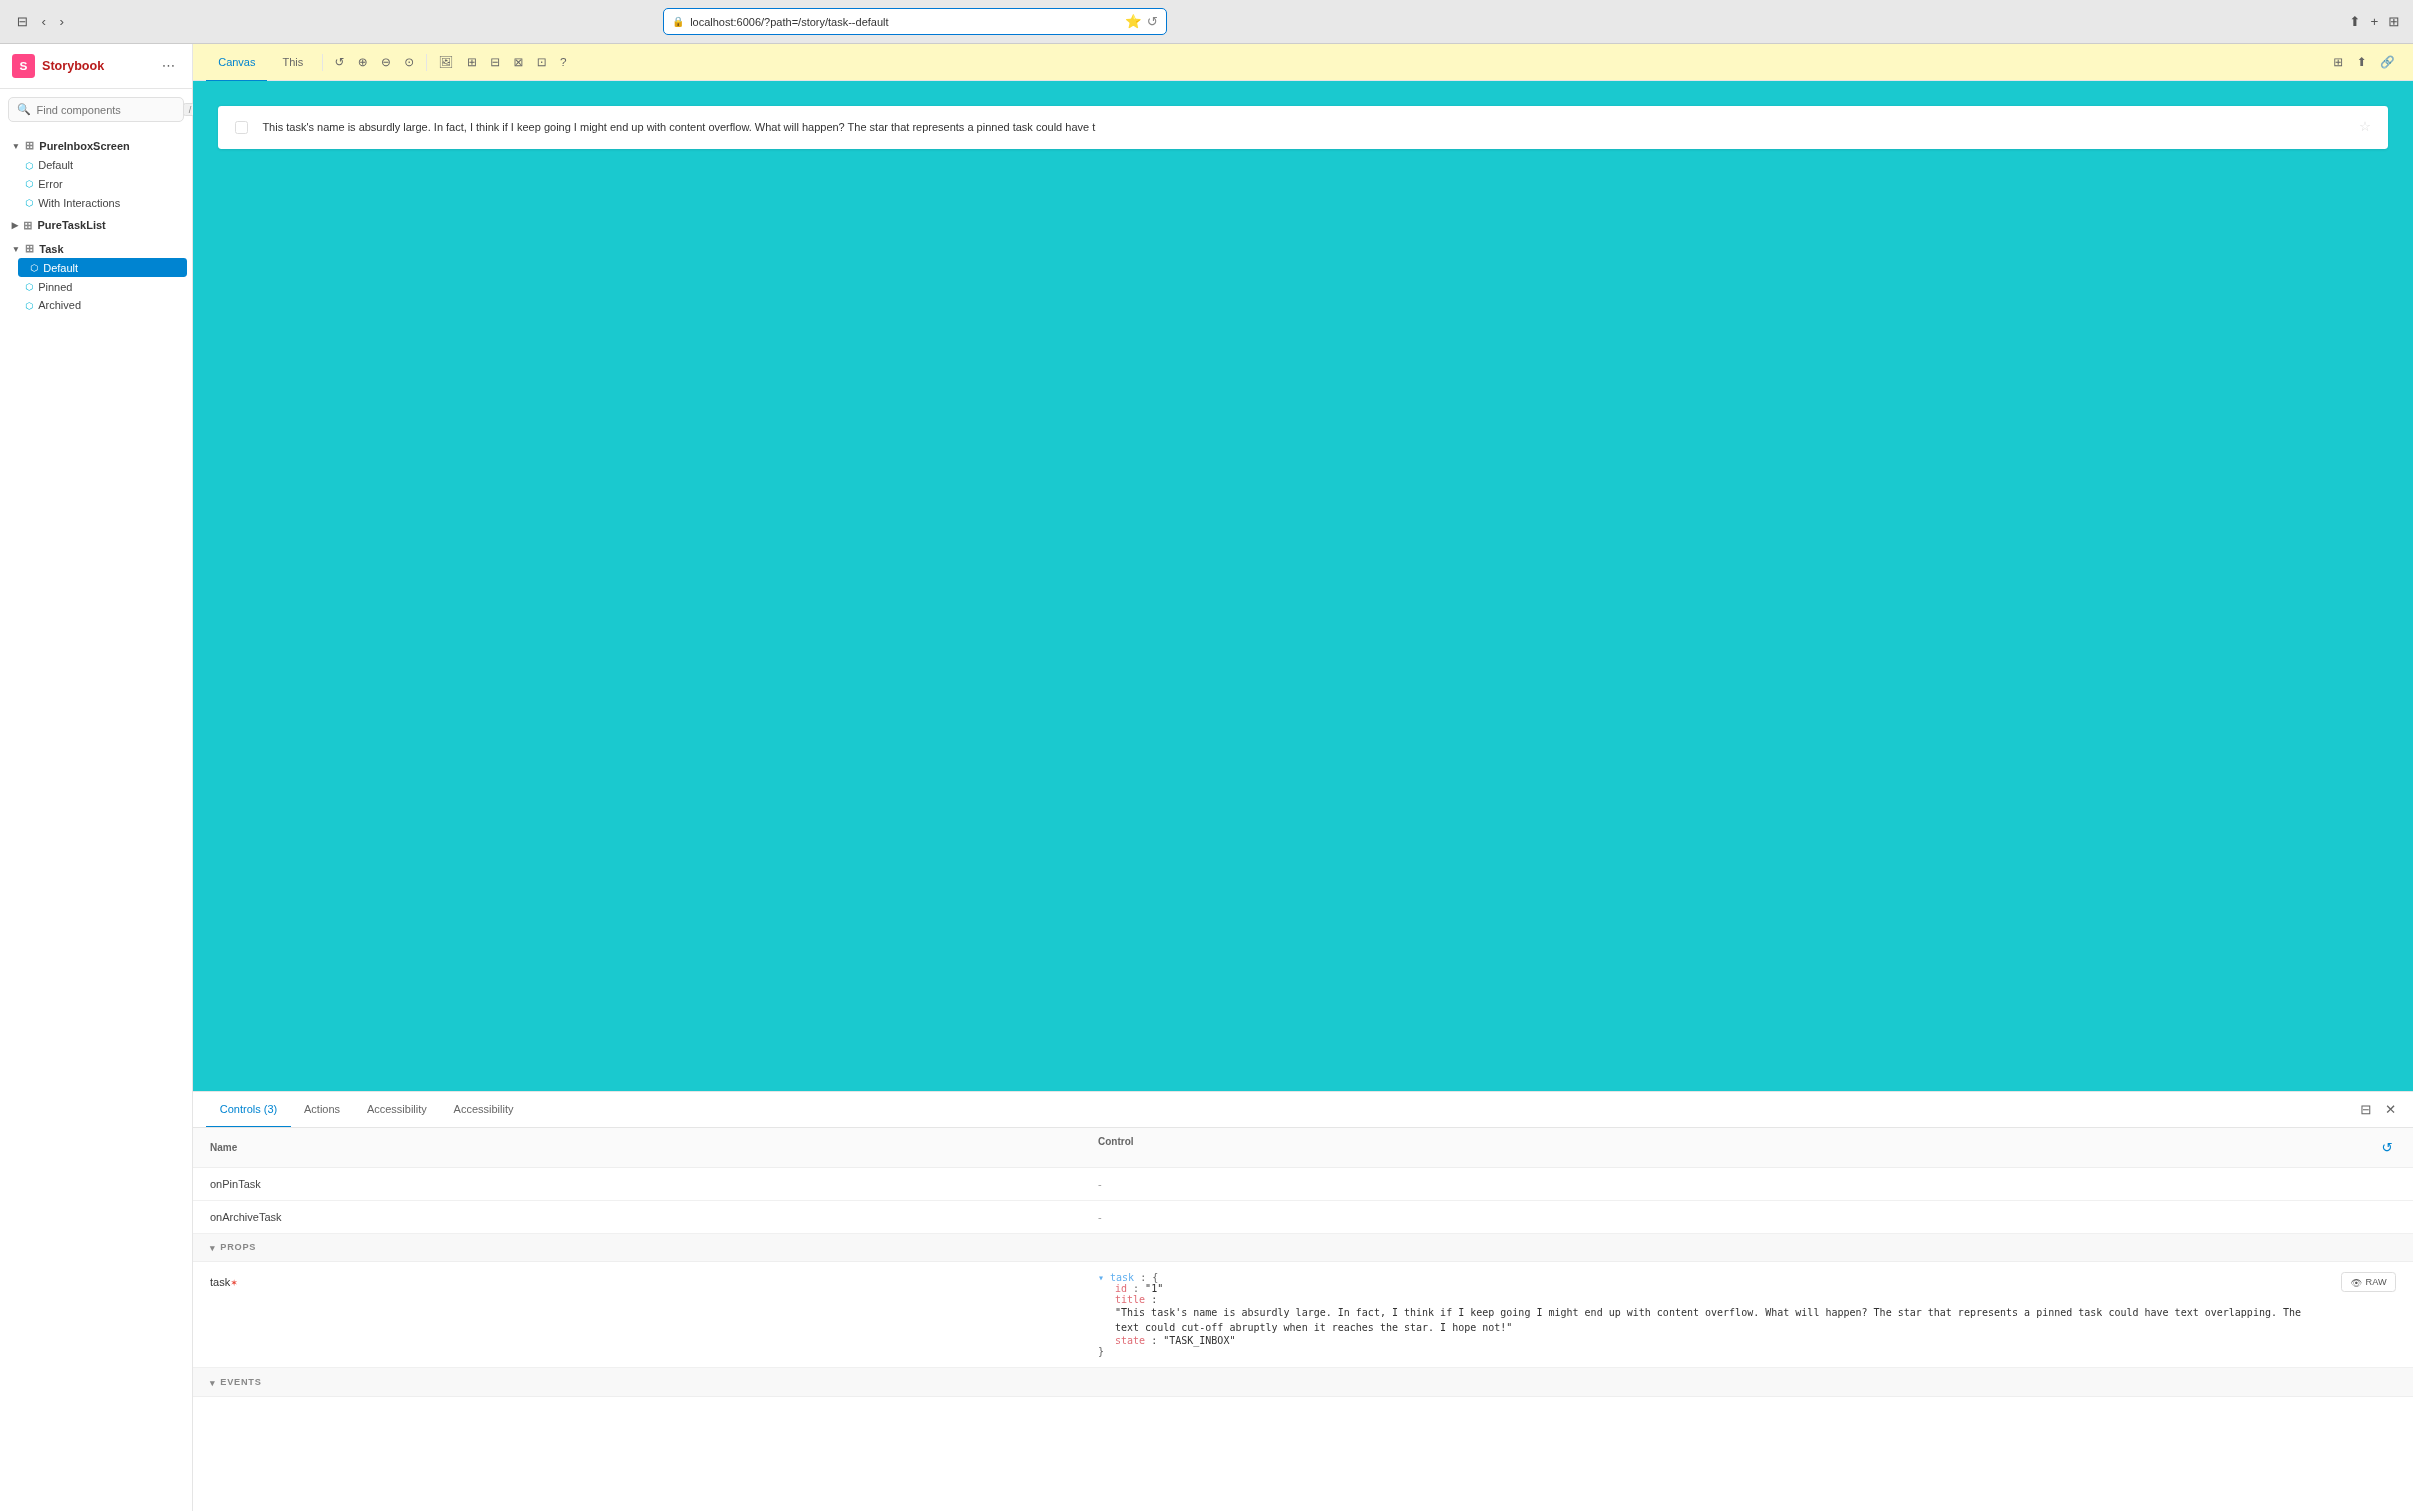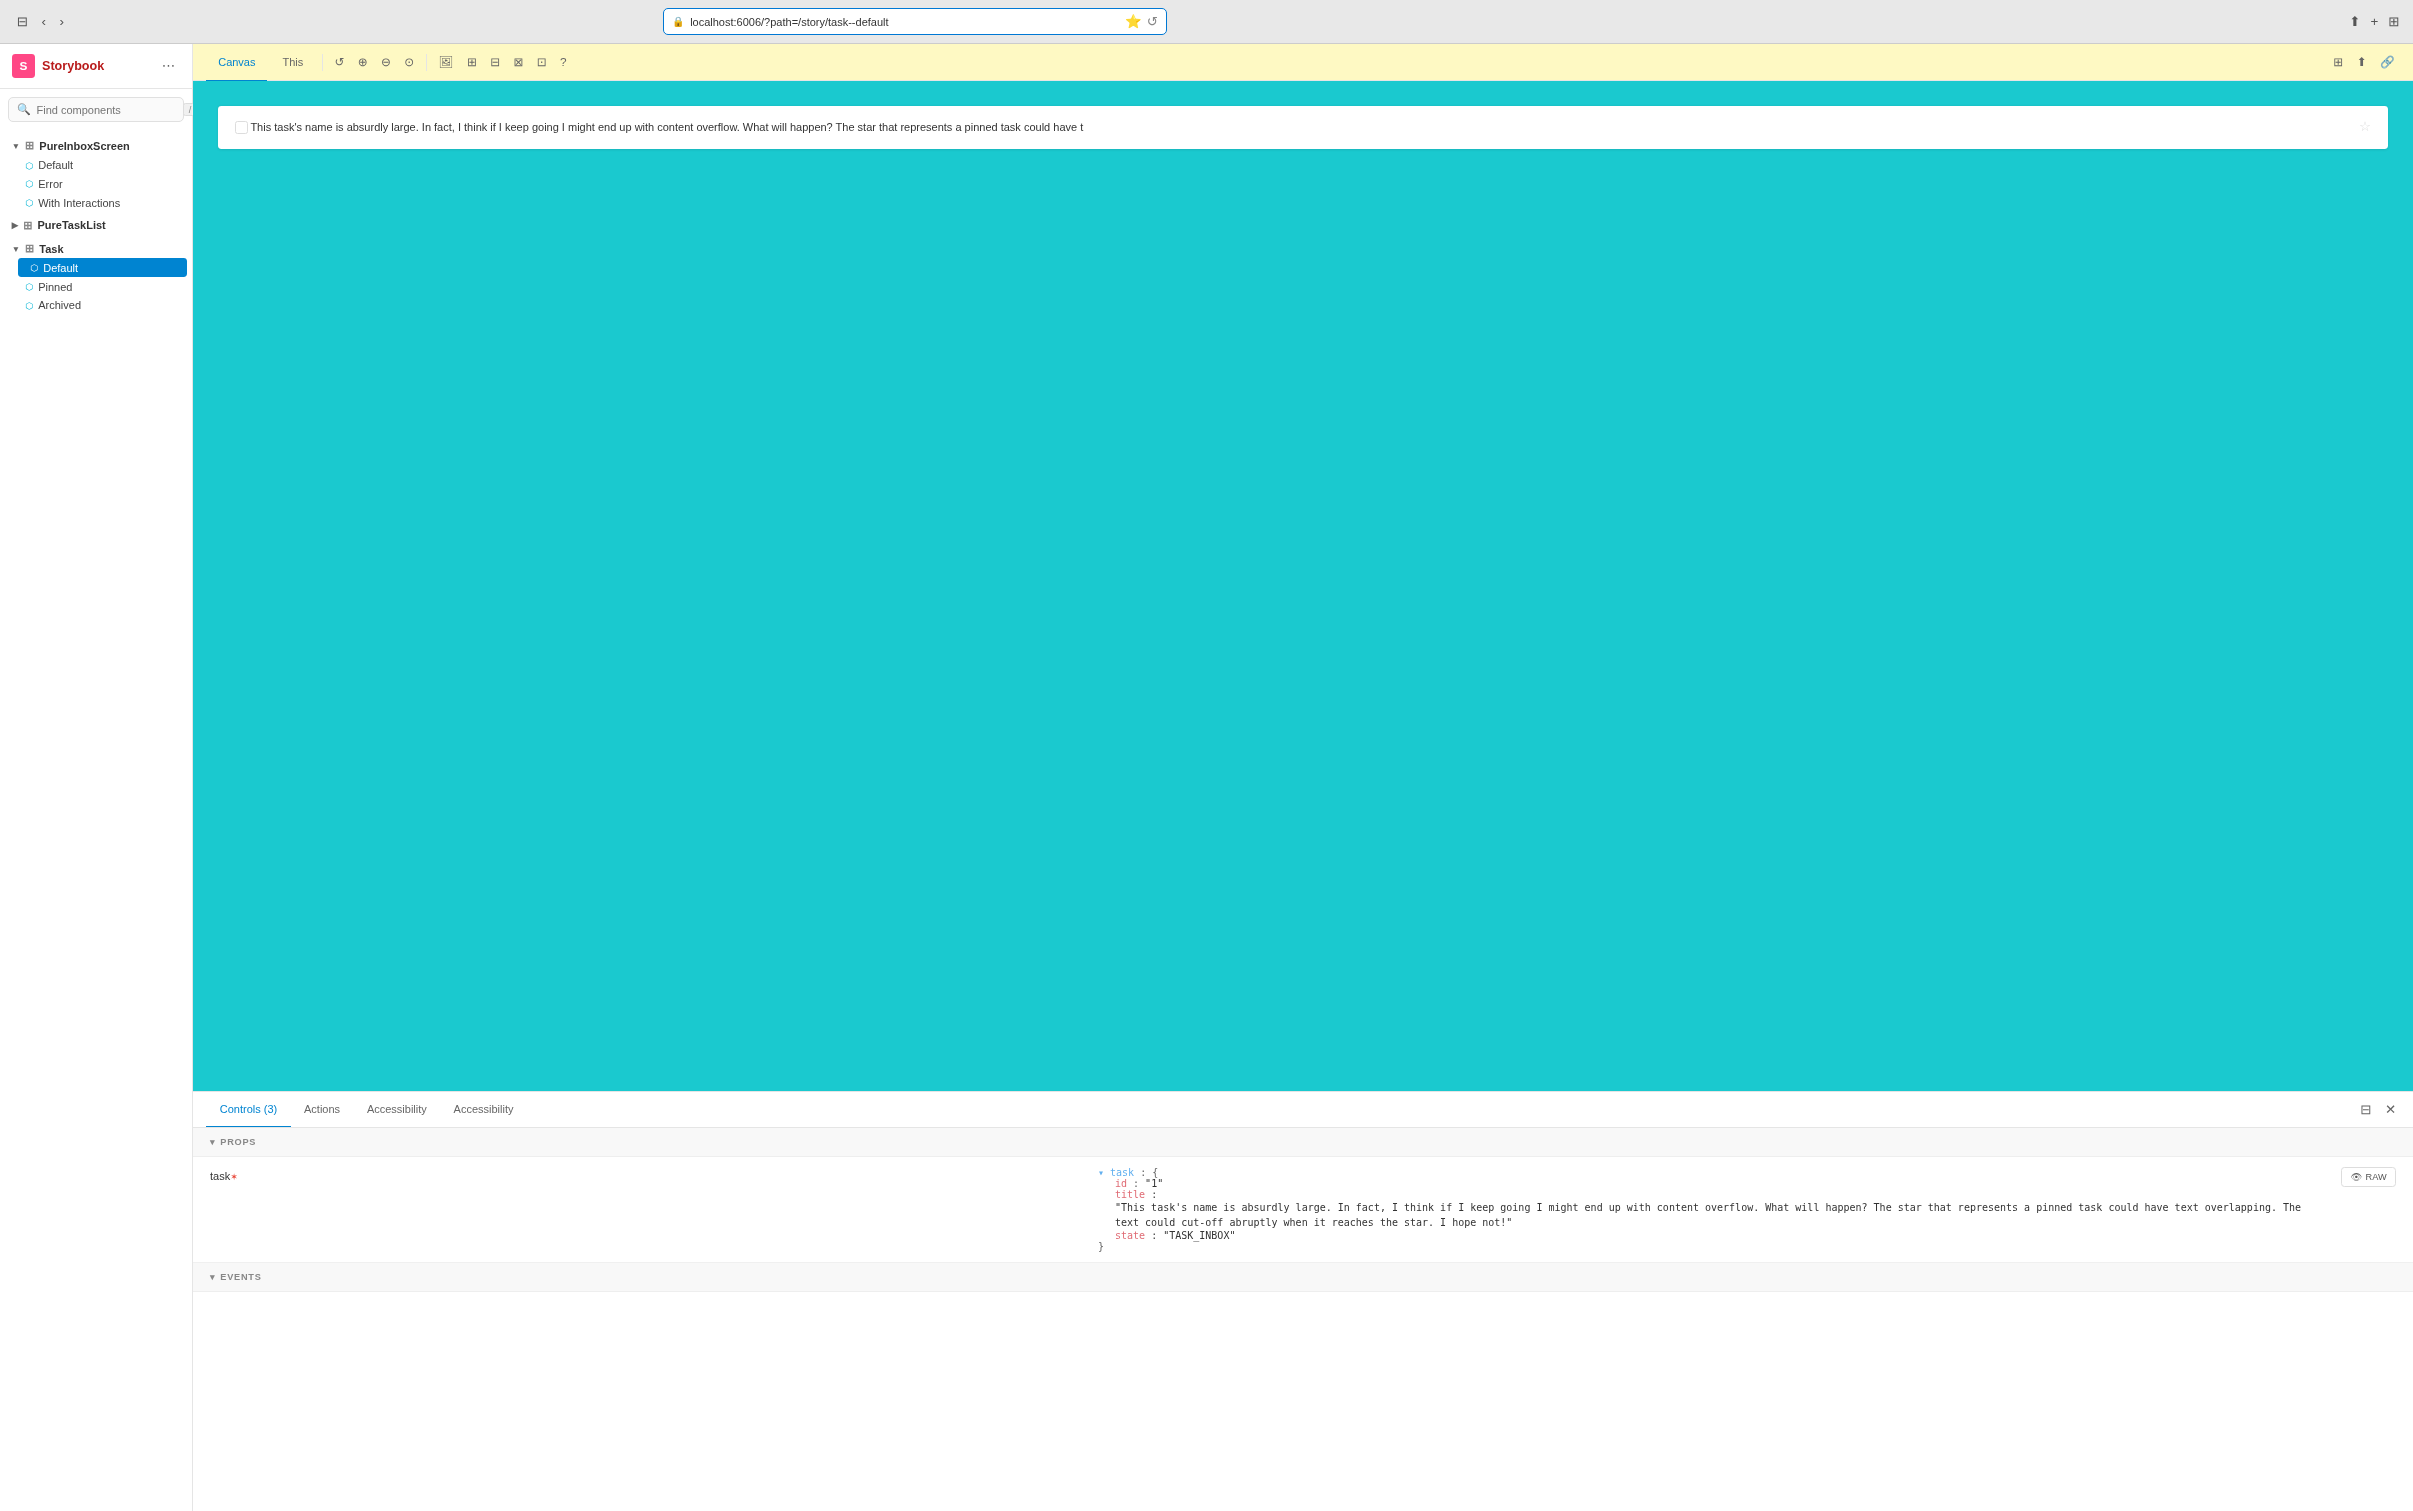--- a/index.html
+++ b/index.html
@@ -186,21 +186,21 @@
       position: relative;
       overflow: hidden;
     }
     .task-card {
       background: white;
       margin: 25px;
       padding: 13.4px 17px;
       border-radius: 3.4px;
       display: flex;
       align-items: flex-start;
-      gap: 2px;
+      gap: 14px;
       max-width: calc(100% - 50px);
       box-shadow: 0 0.8px 2.5px rgba(0,0,0,0.1);
     }
     .task-checkbox {
       width: 13.4px;
       height: 13.4px;
       border: 1.7px solid #ddd;
       border-radius: 2.5px;
       flex-shrink: 0;
       margin-top: 1.7px;
@@ -464,20 +464,41 @@
         <div class="panel-tab">Actions</div>
         <div class="panel-tab">Accessibility</div>
         <div class="panel-tab">Accessibility</div>
         <div class="panel-right">
           <button class="panel-icon-btn">⊟</button>
           <button class="panel-icon-btn">✕</button>
         </div>
       </div>
 
       <div class="panel-content">
+        <table class="controls-table">
+          <thead>
+            <tr>
+              <th style="width:40%;">Name</th>
+              <th>
+                <span>Control</span>
+                <button class="reset-btn" style="float:right;">↺</button>
+              </th>
+            </tr>
+          </thead>
+          <tbody>
+            <tr>
+              <td>onPinTask</td>
+              <td><span class="dash-value">-</span></td>
+            </tr>
+            <tr>
+              <td>onArchiveTask</td>
+              <td><span class="dash-value">-</span></td>
+            </tr>
+          </tbody>
+        </table>
 
         <div class="section-header">
           <span>▾</span>
           <span>PROPS</span>
         </div>
 
         <table class="controls-table">
           <tbody>
             <tr>
               <td style="width:40%; vertical-align:top; padding-top:13.4px;">

